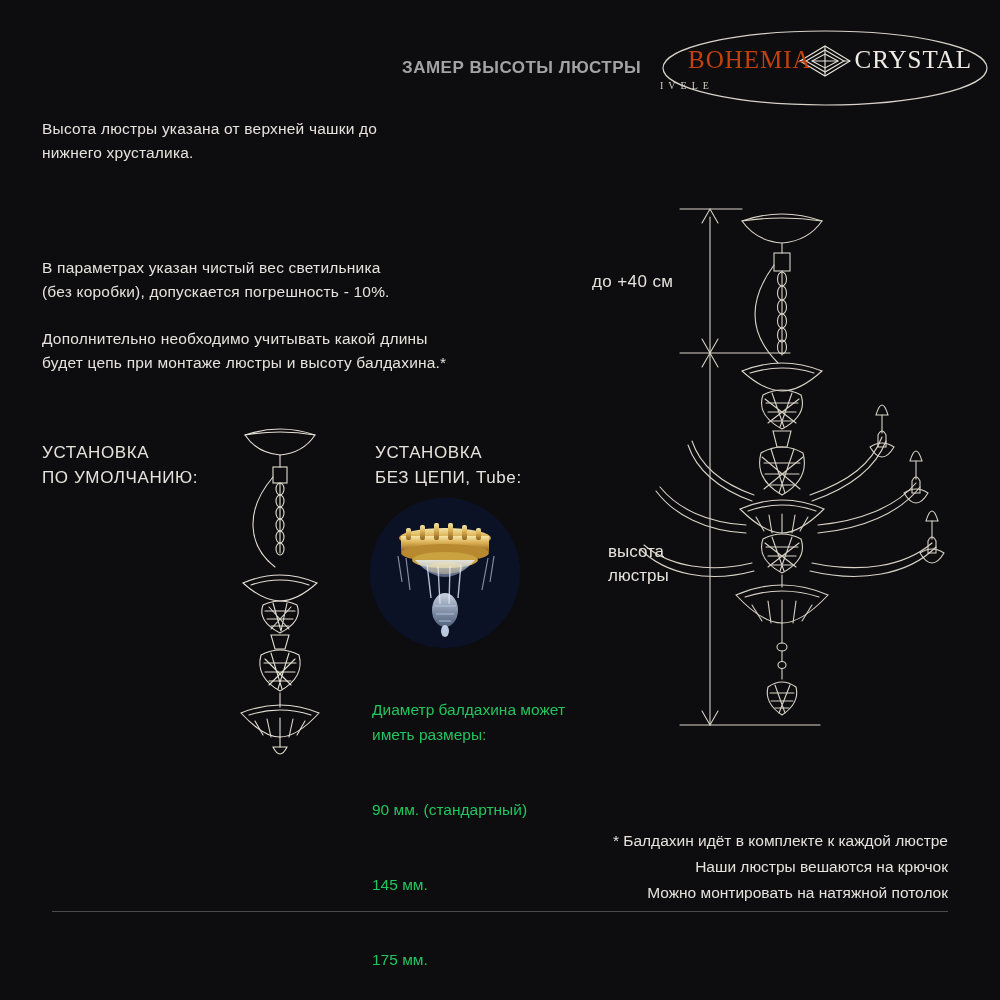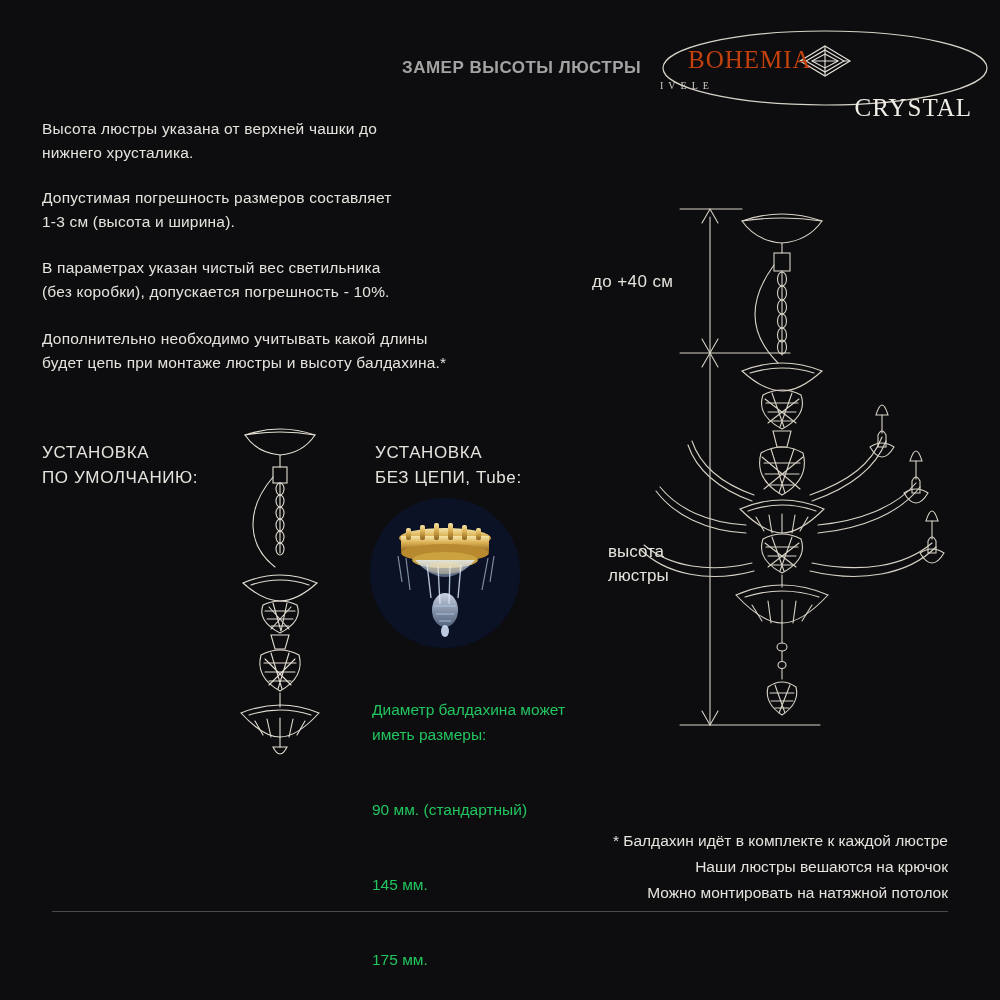--- a/index.html
+++ b/index.html
@@ -51,21 +51,20 @@
     color: #c2410c;
   }
   .brand-word-right {
     position: absolute;
     right: 18px;
     top: 18px;
     font-family: "Liberation Serif", serif;
     font-size: 25px;
     letter-spacing: 1px;
     color: #efece6;
-    margin-top: 48px;
   }
   .brand-sub {
     position: absolute;
     left: 0;
     top: 52px;
     width: 330px;
     text-align: left;
     font-family: "Liberation Serif", serif;
     font-size: 10px;
     letter-spacing: 5px;
@@ -185,22 +184,20 @@
         <path d="M146 33 L140 33 M190 33 L184 33"></path>
       </g>
     </svg>
     <div class="brand-word-left">BOHEMIA</div>
     <div class="brand-word-right">CRYSTAL</div>
     <div class="brand-sub">IVELE</div>
   </div>
 
   <div class="para p1">Высота люстры указана от верхней чашки до
 нижнего хрусталика.</div>
-  <div class="para p2">Допустимая погрешность размеров составляет
-1-3 см (высота и ширина).</div>
   <div class="para p3">В параметрах указан чистый вес светильника
 (без коробки), допускается погрешность - 10%.</div>
   <div class="para p4">Дополнительно необходимо учитывать какой длины
 будет цепь при монтаже люстры и высоту балдахина.*</div>
 
   <div class="install-left">УСТАНОВКА
 ПО УМОЛЧАНИЮ:</div>
 
   <svg style="position:absolute;left:185px;top:415px;" width="190" height="400" viewBox="0 0 190 400">
     <g stroke="#e3ded2" fill="none" stroke-width="1.1" stroke-linecap="round">

